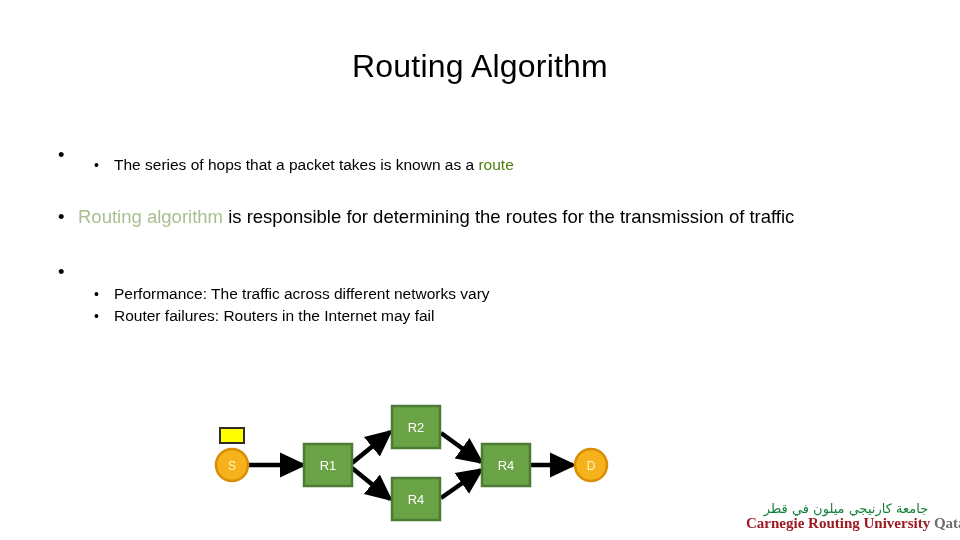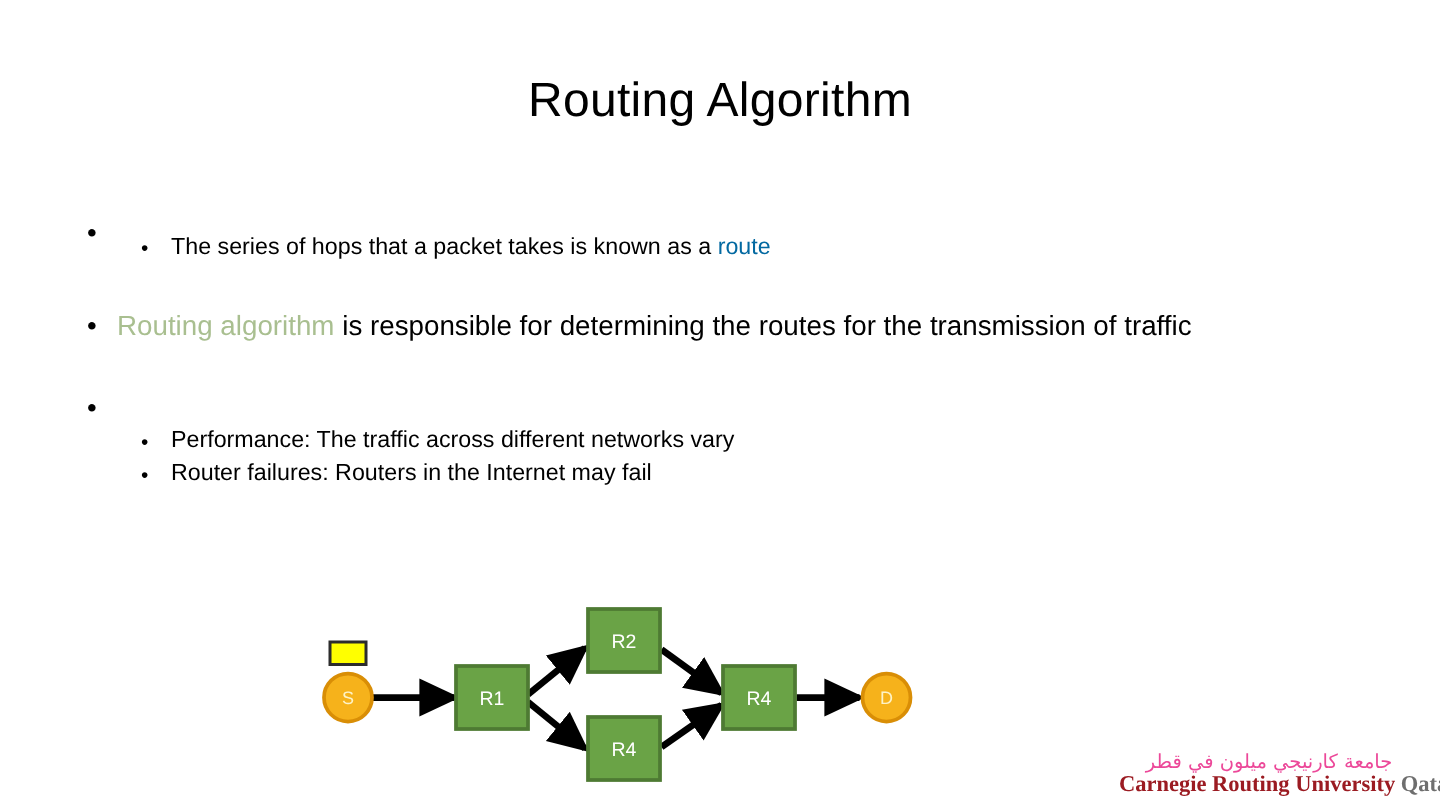--- a/index.html
+++ b/index.html
@@ -67,21 +67,21 @@
     left: 42px;
     top: 0;
     font-size: 14px;
     line-height: 22px;
   }
 
   .gap-sm { height: 10px; }
   .gap-md { height: 22px; }
   .gap-lg { height: 28px; }
 
-  .hl-route  { color: #0369a1; }
+  .hl-route  { color: #4d7c0f; }
   .hl-green  { color: #a9bf90; }
 
   
   #diagram {
     position: absolute;
     left: 0;
     top: 400px;
     width: 960px;
     height: 140px;
   }
@@ -103,21 +103,21 @@
     position: absolute;
     right: 14px;
     bottom: 8px;
     width: 200px;
     text-align: center;
     line-height: 1.05;
   }
   #logo .arabic {
     font-family: "DejaVu Sans", sans-serif;
     font-size: 13px;
-    color: #ec4899;
+    color: #15803d;
     letter-spacing: 1px;
     direction: rtl;
     white-space: nowrap;
   }
   #logo .latin {
     font-family: "Liberation Serif", serif;
     font-size: 15px;
     font-weight: bold;
     color: #9b1b22;
     white-space: nowrap;

